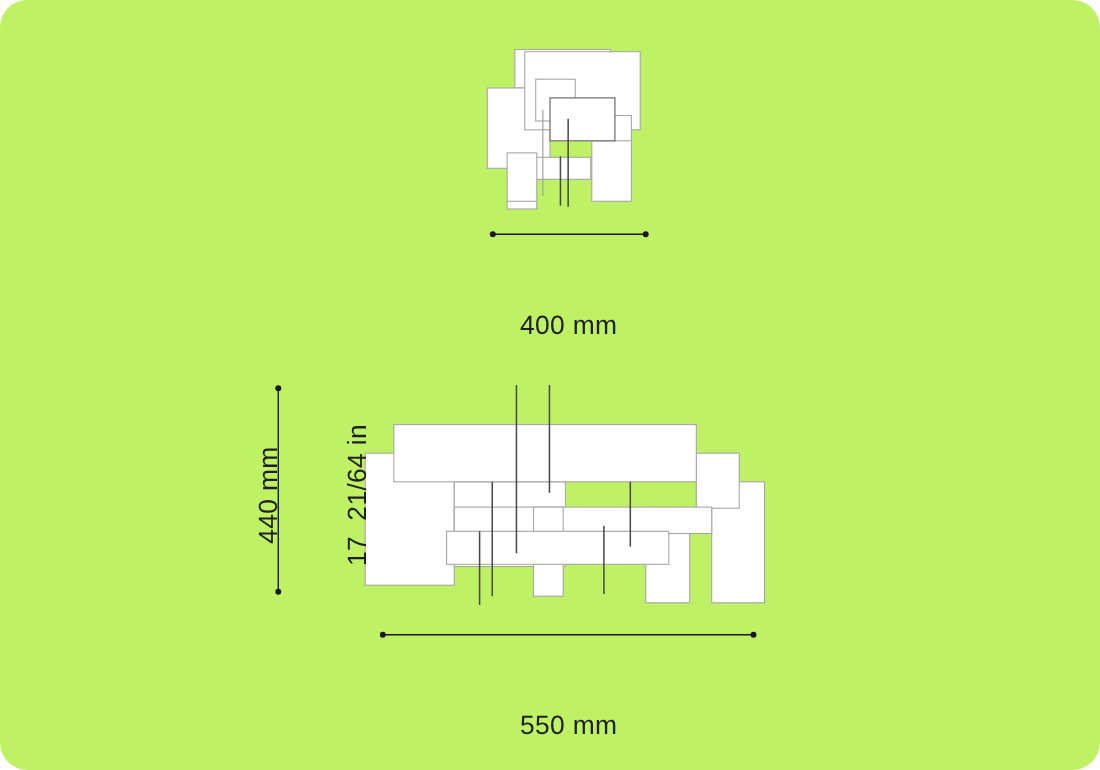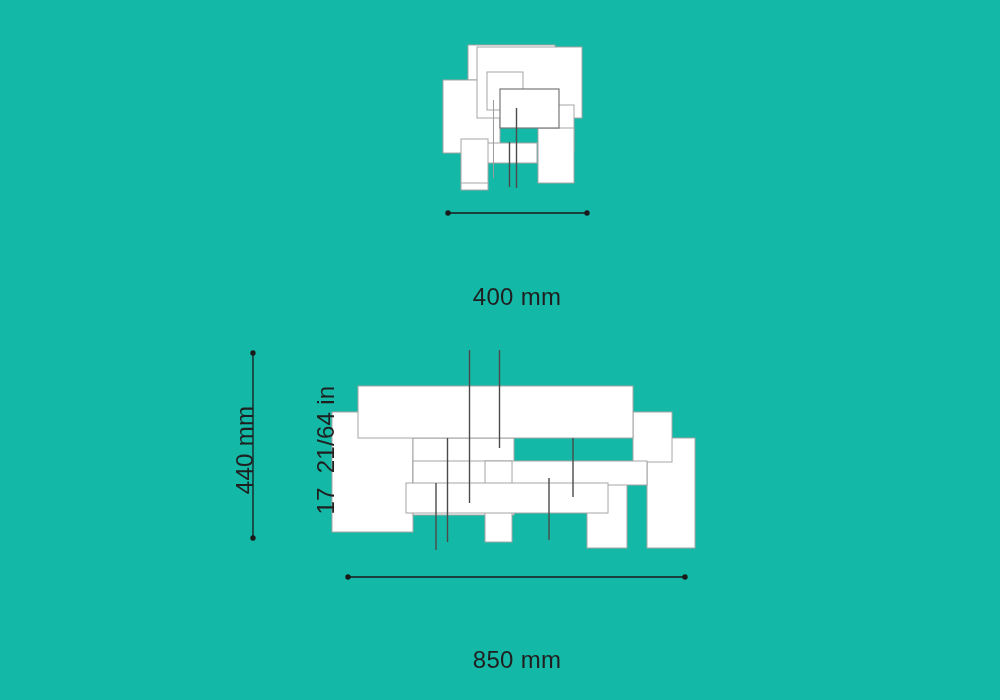--- a/index.html
+++ b/index.html
@@ -5,21 +5,22 @@
   html, body {
     margin: 0; padding: 0;
     width: 1000px; height: 700px;
     background: #ffffff;
     font-family: "Liberation Sans", "DejaVu Sans", sans-serif;
     overflow: hidden;
   }
   .page {
     position: relative;
     width: 1000px; height: 700px;
-    background: #14b8a6;
+    background: #bef264;
+    border-radius: 25px;
   }
   svg.canvas {
     position: absolute; left: 0; top: 0;
   }
   .dim-label {
     position: absolute;
     text-align: center;
     color: #1f1f1f;
     font-size: 24px;
     line-height: 27px;
@@ -84,17 +85,17 @@
   <div class="dim-label" style="left:417px; top:229px; width:200px;">
     <span class="line">400 mm</span>
   </div>
 
   <div class="dim-label rotated" style="left:129px; top:423px; width:150px; height:54px;">
     <span class="line">440 mm</span>
     <span class="line">17  21/64 in</span>
   </div>
 
   <div class="dim-label" style="left:397px; top:592px; width:240px;">
-    <span class="line">850 mm</span>
+    <span class="line">550 mm</span>
     
   </div>
 
 </div>
 
 </body></html>

